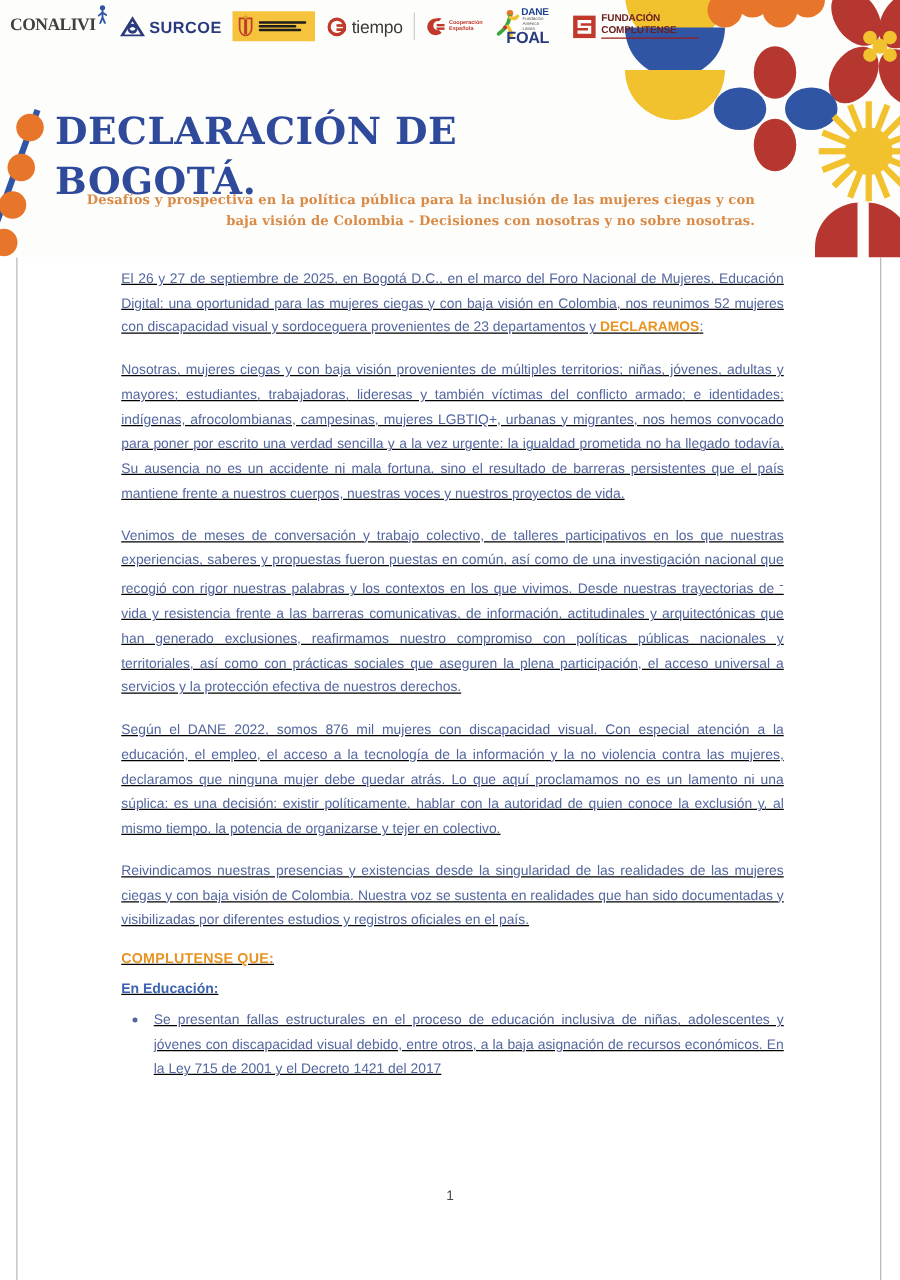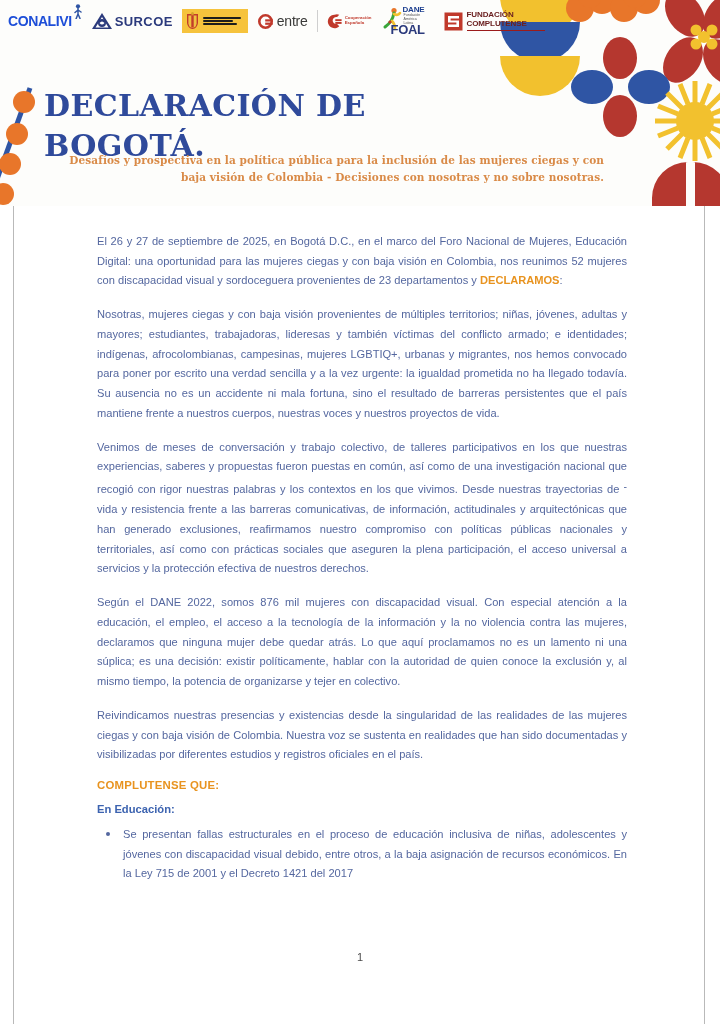--- a/index.html
+++ b/index.html
@@ -32,25 +32,25 @@
     height: 30px;
     display: flex;
     align-items: center;
     gap: 9px;
     z-index: 6;
   }
   .logo { display: flex; align-items: center; height: 28px; }
 
   
   .logo-conalivi {
-    font-family: Liberation Sans, sans-serif;
+    font-family: Liberation Serif, serif;
     font-weight: 700;
     font-size: 14px;
     letter-spacing: -0.4px;
-    color: #1d4ed8;
+    color: #404040;
     position: relative;
     padding-right: 10px;
     line-height: 1;
   }
   .logo-conalivi .cl-person {
     position: absolute; right: 0px; top: -3px;
     width: 9px; height: 15px;
   }
 
   
@@ -150,22 +150,23 @@
     left: 13px; top: 206px;
     width: 692px;
     height: 818px;
     box-sizing: border-box;
     border-left: 1px solid #b9b9b9;
     border-right: 1px solid #b9b9b9;
     background: #ffffff;
   }
   .body-content {
     position: absolute;
-    left: 83px; top: 26px;
+    left: 83px; top: 8px;
     width: 530px;
+    text-decoration: underline;
   }
   p.para {
     margin: 0 0 14px 0;
     font-family: "Liberation Sans", sans-serif;
     font-size: 11.1px;
     line-height: 1.78;
     color: #54679f;
     text-align: justify;
     text-justify: inter-word;
   }
@@ -325,21 +326,21 @@
           <i style="width:34px"></i>
       </div>
     </div>
 
     <div class="logo logo-aecid">
       <svg class="aecid-mark" viewBox="0 0 17 17">
         <path d="M8.5 1 a7.5 7.5 0 1 0 0 15 a7.5 7.5 0 0 0 0 -15 z M8.5 3.6 a4.9 4.9 0 1 1 0 9.8 a4.9 4.9 0 0 1 0 -9.8 z" fill="#c0392b"></path>
         <rect x="8.2" y="6.3" width="7.5" height="2.2" fill="#c0392b"></rect>
         <rect x="8.2" y="9.6" width="7.5" height="2.2" fill="#c0392b"></rect>
       </svg>
-      <span class="aecid-text">entre</span>
+      <span class="aecid-text">tiempo</span>
     </div>
 
     <div class="logo-sep"></div>
 
     <div class="logo logo-coop">
       <svg class="coop-mark" viewBox="0 0 15 15">
         <path d="M7.5 0.8 a6.7 6.7 0 1 0 4.8 11.4 l-2.2 -2.2 a3.6 3.6 0 1 1 0 -7 l2.2 -2.2 a6.6 6.6 0 0 0 -4.8 0 z" fill="#c0392b"></path>
         <rect x="8.3" y="5.2" width="6.3" height="1.9" fill="#c0392b"></rect>
         <rect x="8.3" y="8" width="6.3" height="1.9" fill="#c0392b"></rect>
       </svg>

